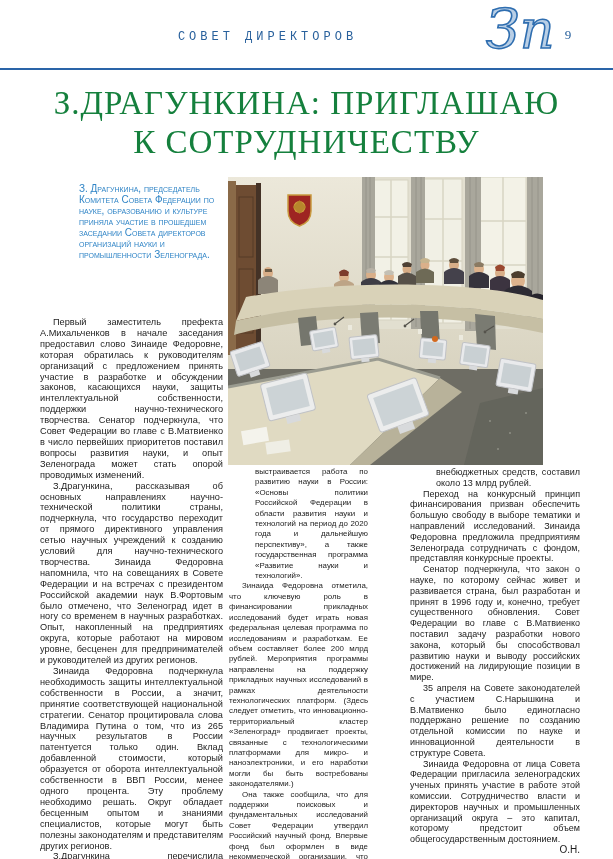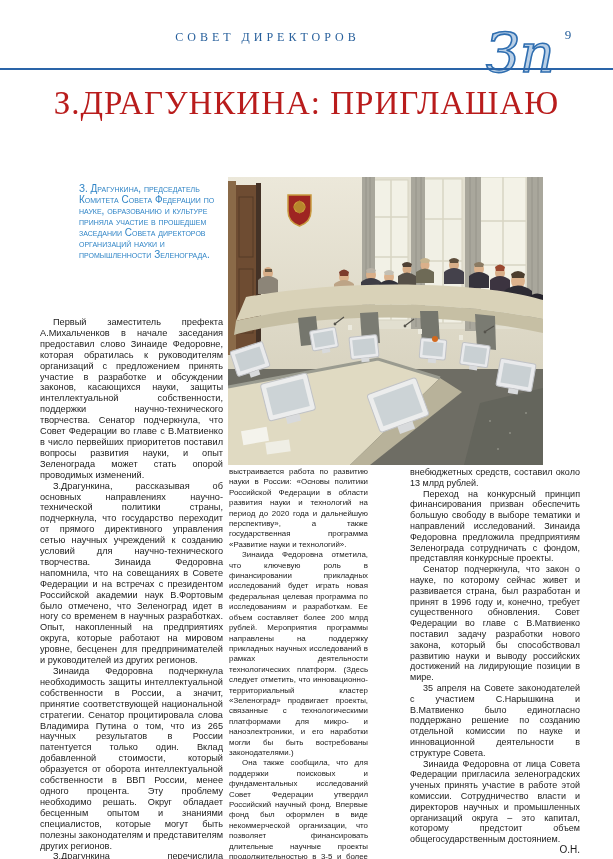--- a/index.html
+++ b/index.html
@@ -5,54 +5,54 @@
   html,body{margin:0;padding:0;}
   body{
     width:613px;height:859px;position:relative;background:#ffffff;
     font-family:"Liberation Sans",sans-serif;color:#1c1c1c;overflow:hidden;
   }
   .abs{position:absolute;}
 
   
   .section-title{
     top:30px;left:0;width:535px;text-align:center;
-    font-family:Liberation Serif, serif;font-size:12px;letter-spacing:4px;
+    font-family:Liberation Mono, monospace;font-size:12px;letter-spacing:4px;
     color:#28609c;
   }
   .page-number{
     top:27px;left:558px;width:20px;text-align:center;
     font-family:"Liberation Serif",serif;font-size:13px;color:#28609c;
   }
-  .logo{top:24px;left:484px;width:86px;height:64px;}
+  .logo{top:0;left:484px;width:86px;height:64px;}
   .header-rule{
     top:68px;left:0;width:613px;height:2px;background:#2a64a8;
   }
 
   
   .article-title{
     top:84px;left:0;width:613px;margin:0;text-align:center;
     font-family:"Liberation Serif",serif;font-weight:normal;
-    font-size:33px;line-height:39px;letter-spacing:1px;color:#b91c1c;
+    font-size:33px;line-height:39px;letter-spacing:1px;color:#15803d;
   }
 
   
   .lead{
     top:183px;left:79px;width:153px;
     font-size:10px;line-height:11px;color:#2f84c6;
     font-variant:small-caps;font-variant-caps:small-caps;
   }
 
   
   .photo{top:177px;left:228px;width:315px;height:288px;overflow:hidden;}
   .photo svg{display:block;}
 
   
   .col{text-align:justify;}
   .col p{margin:0;text-indent:13px;}
-  .col p.cont{text-indent:0;}
+  .col p.cont{text-indent:0;margin-left:26px;}
   .col1{top:317px;left:40px;width:183px;font-size:9.2px;line-height:10.9px;}
   .col2{top:467px;left:229px;width:139px;font-size:7.9px;line-height:10.4px;}
   .col3{top:467px;left:410px;width:170px;font-size:9px;line-height:10.8px;}
   .signature{text-align:right;text-indent:0;margin-top:1px;font-size:10px;}
 </style>
 </head>
 <body>
 
 <div class="abs section-title">СОВЕТ ДИРЕКТОРОВ</div>
 
@@ -60,20 +60,21 @@
   <svg width="86" height="64" viewBox="0 0 86 64">
     <text x="2" y="48" font-family="DejaVu Serif, serif" font-style="italic" font-size="54" fill="#b9cfe6" stroke="#2f6eb0" stroke-width="1.6">Зп</text>
   </svg>
 </div>
 
 <div class="abs page-number">9</div>
 <div class="abs header-rule"></div>
 
 <h1 class="abs article-title">
   <span>З.ДРАГУНКИНА: ПРИГЛАШАЮ</span><br>
+  <span>К СОТРУДНИЧЕСТВУ</span>
 </h1>
 
 <div class="abs lead">З. Драгункина, председатель Комитета Совета Федерации по науке, образованию и культуре приняла участие в прошедшем заседании Совета директоров организаций науки и промышленности Зеленограда.</div>
 
 <div class="abs photo">
   <svg width="315" height="288" viewBox="0 0 315 288" preserveAspectRatio="none">
     <defs>
       <linearGradient id="wall" x1="0" y1="0" x2="0" y2="1">
         <stop offset="0" stop-color="#ece8da"></stop>
           <stop offset="1" stop-color="#d8d3c0"></stop>

